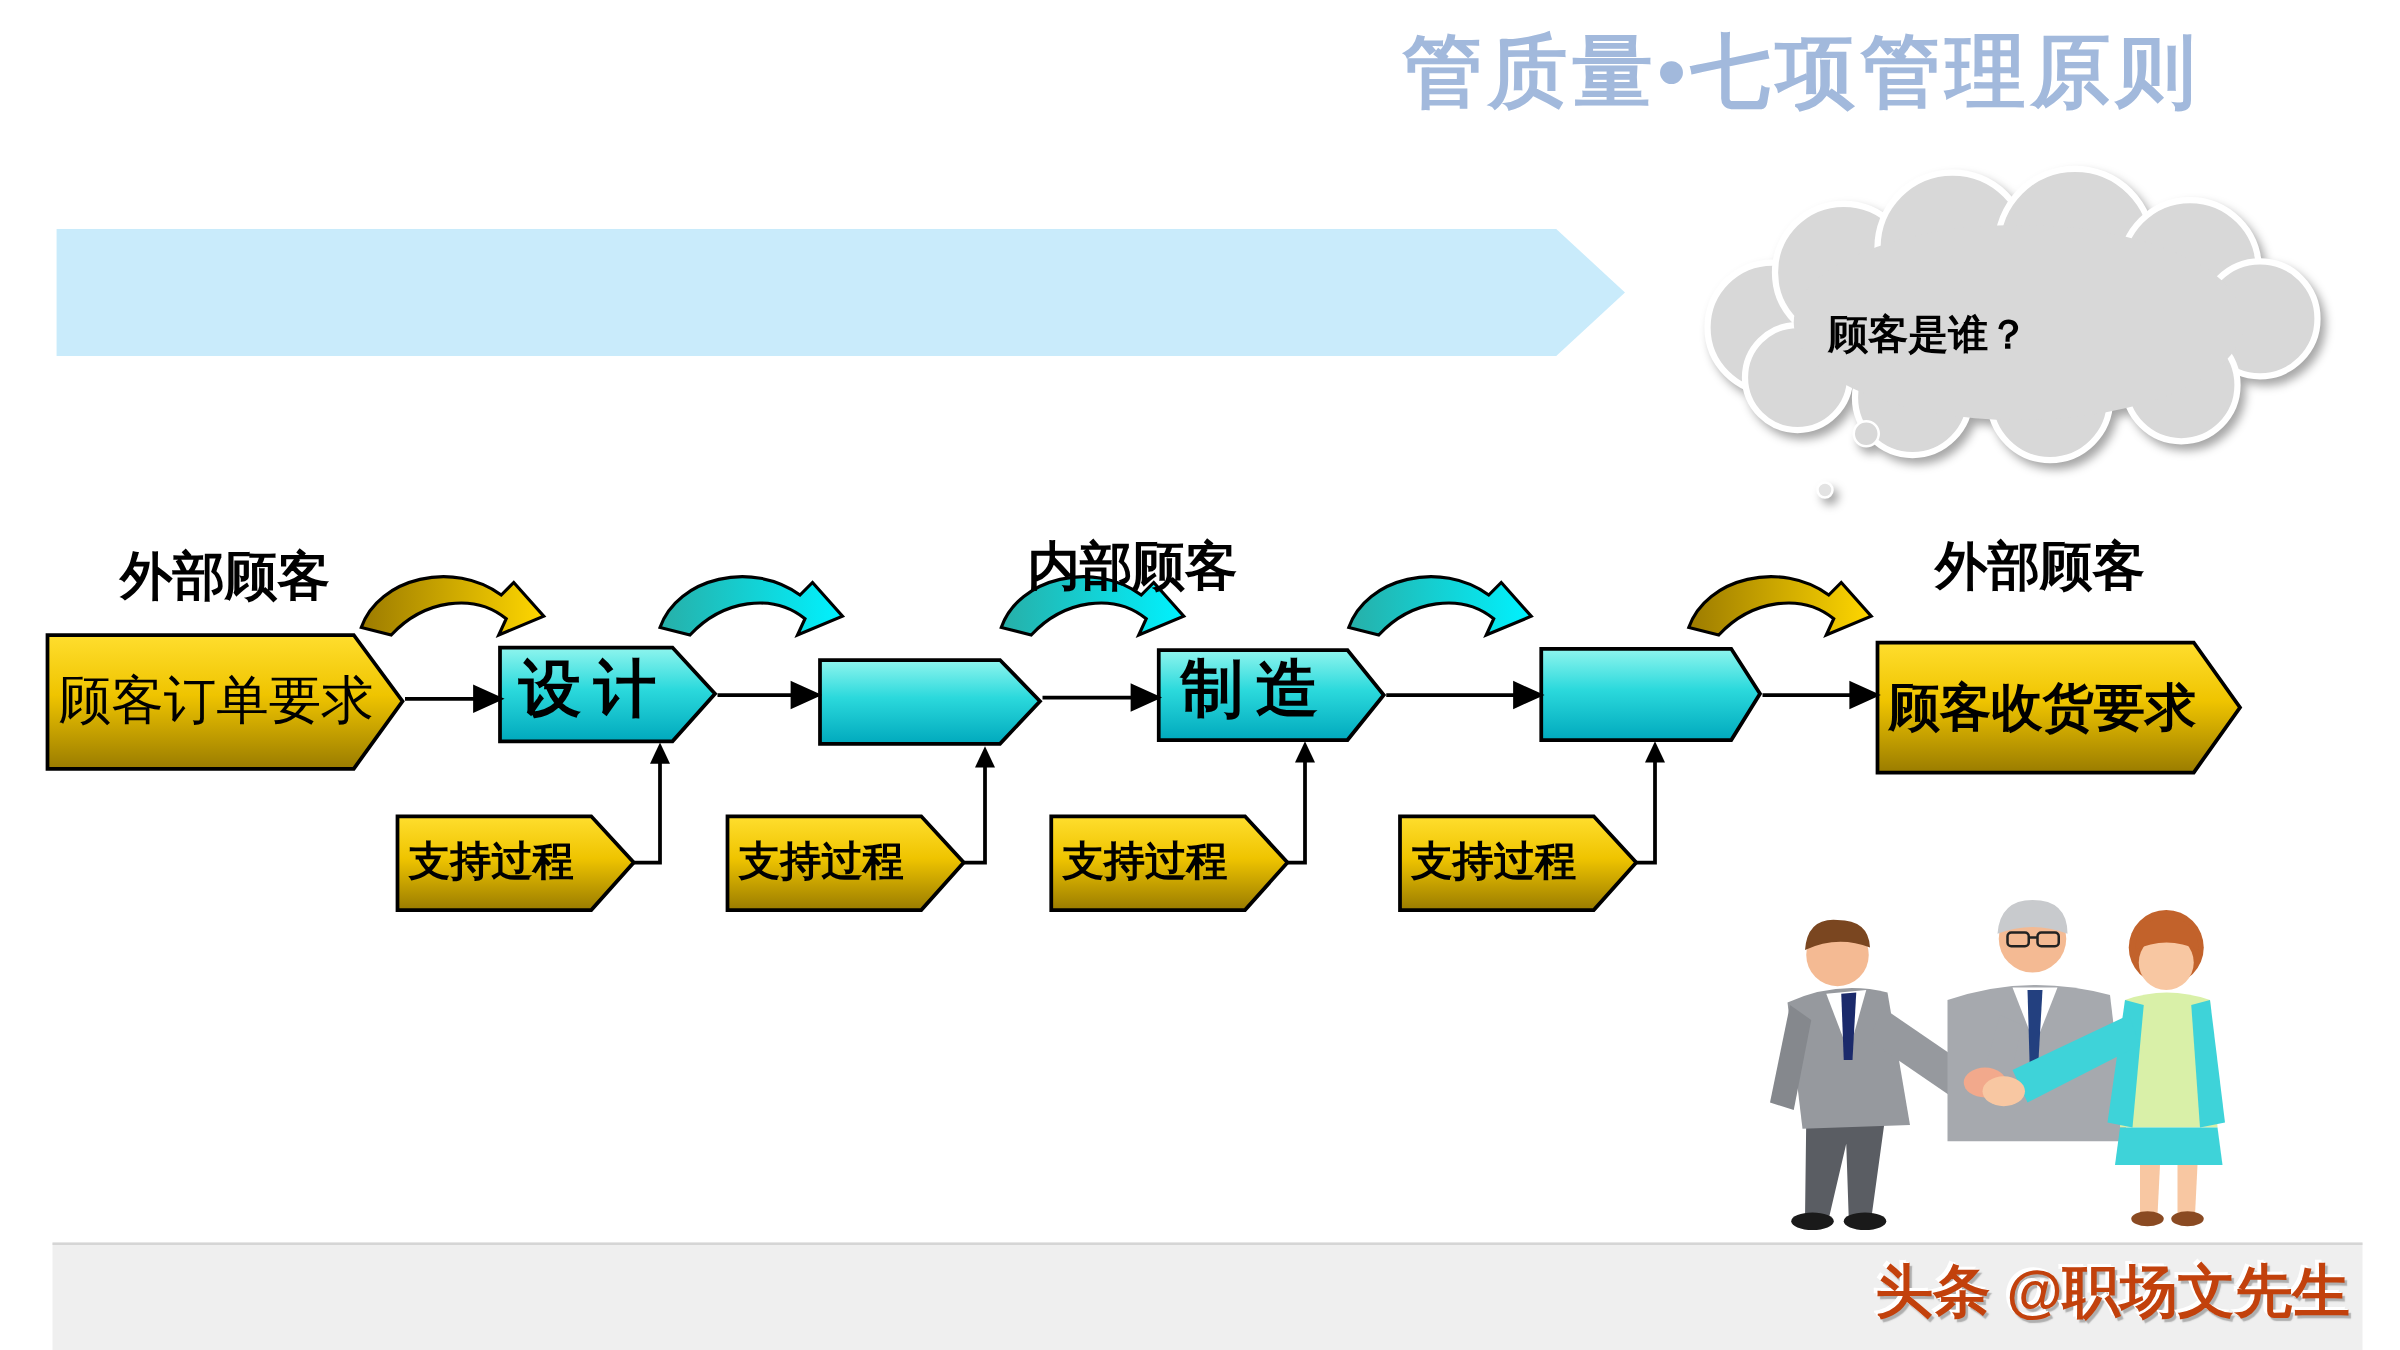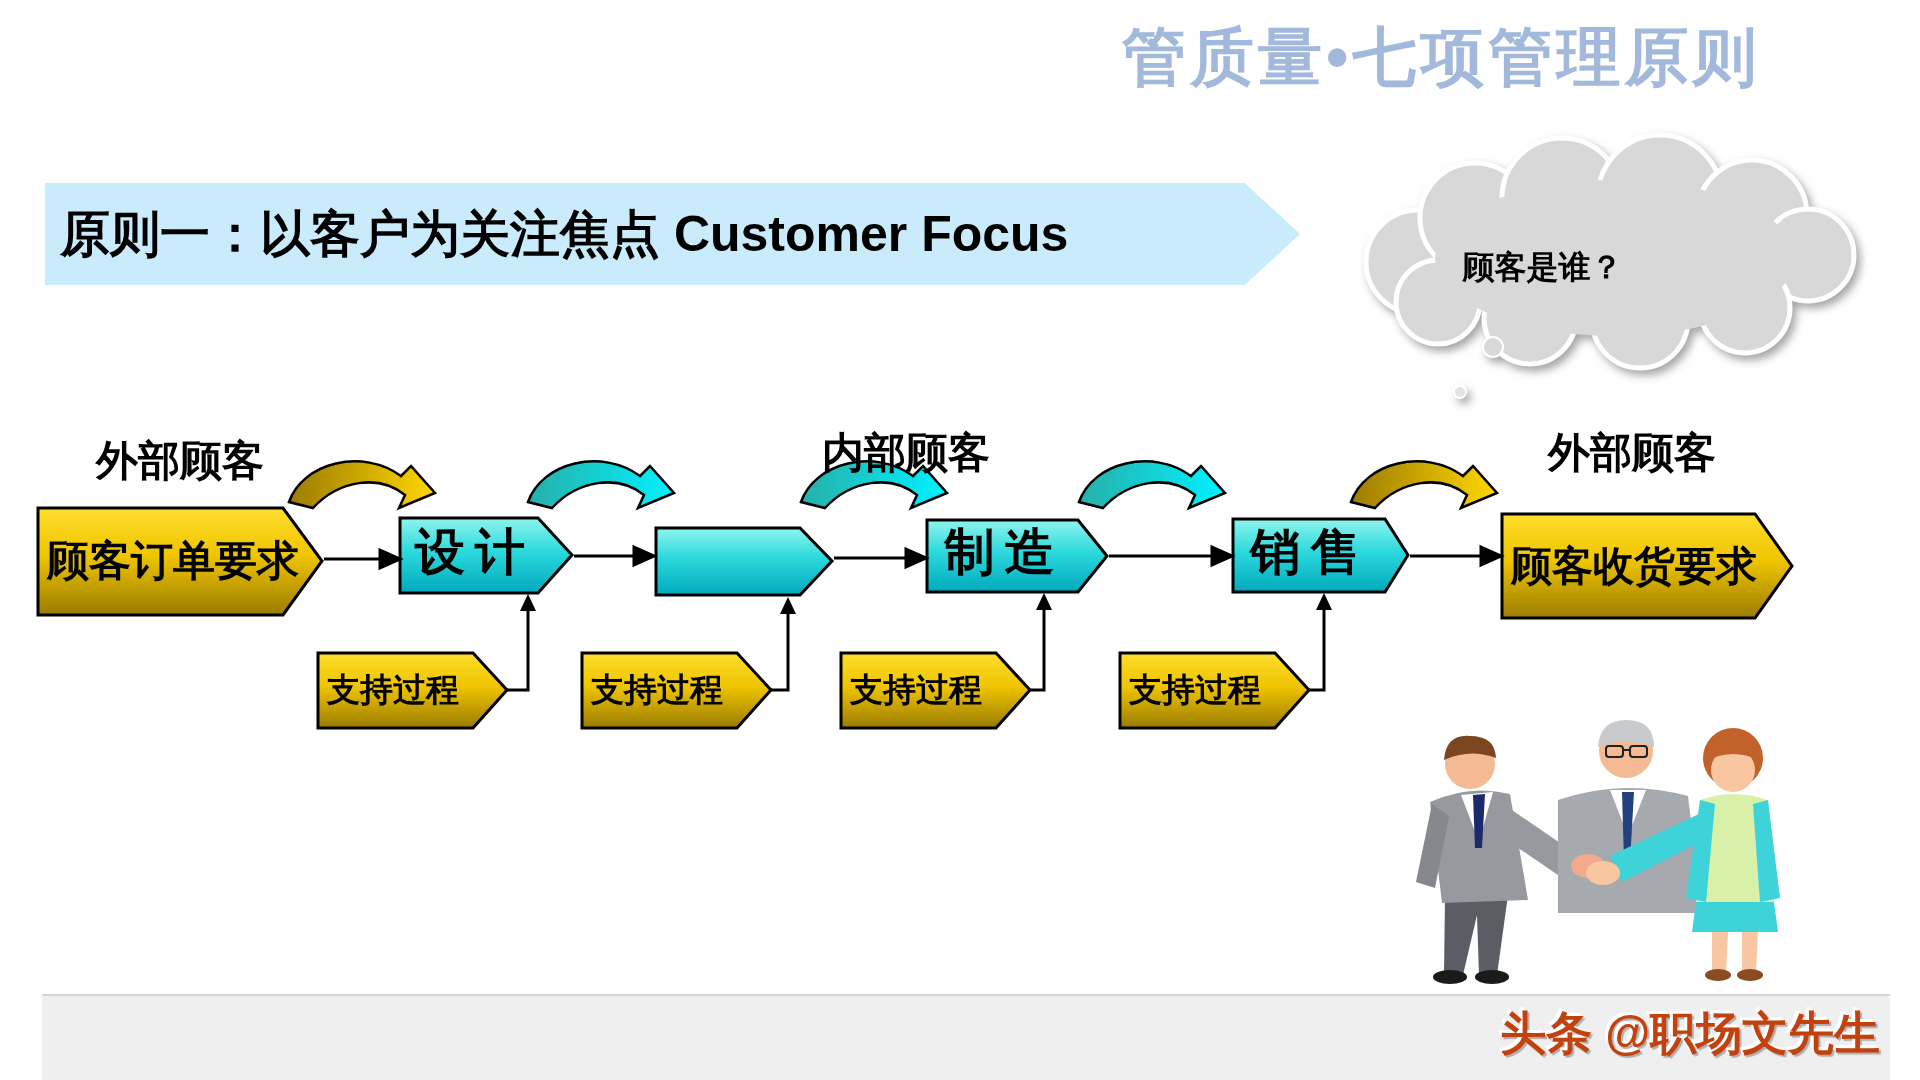--- a/index.html
+++ b/index.html
@@ -29,21 +29,21 @@
     left:1370px;top:232px;width:345px;height:70px;line-height:70px;
     text-align:center;font-family:"Liberation Serif",serif;
     font-weight:700;font-size:32px;color:#000;white-space:nowrap;
   }
   .flow-label{
     font-family:"Liberation Serif",serif;font-weight:600;font-size:42px;color:#000;white-space:nowrap;margin-top:41px;
   }
   .shape-text{
     font-family:"Liberation Serif",serif;color:#000;text-align:center;white-space:nowrap;
   }
-  .start-text{left:38px;top:508px;width:270px;height:107px;line-height:107px;font-size:42px;font-weight:700;}
+  .start-text{left:38px;top:508px;width:270px;height:107px;line-height:107px;font-size:42px;font-weight:400;}
   .end-text{left:1504px;top:514px;width:260px;height:104px;line-height:104px;font-size:41px;font-weight:700;
             font-family:"Liberation Sans",sans-serif;}
   .proc-text{font-size:50px;font-weight:600;letter-spacing:10px;font-family:Liberation Mono, monospace;}
   .proc-1{left:400px;top:518px;width:150px;height:75px;line-height:75px;}
   .proc-2{left:656px;top:528px;width:150px;height:67px;line-height:67px;}
   .proc-3{left:927px;top:520px;width:155px;height:72px;line-height:72px;}
   .proc-4{left:1233px;top:519px;width:155px;height:73px;line-height:73px;}
   .support-text{font-size:33px;font-weight:600;height:75px;line-height:75px;width:150px;top:653px;}
   .sup-1{left:318px;} .sup-2{left:582px;} .sup-3{left:841px;} .sup-4{left:1120px;}
 
@@ -195,32 +195,30 @@
       <ellipse cx="1750" cy="975" rx="13" ry="6" fill="#8A4A22"></ellipse>
 
       <ellipse cx="1588" cy="866" rx="17" ry="12" fill="#F2A98C"></ellipse>
       <ellipse cx="1603" cy="873" rx="17" ry="12" fill="#F8C7A2"></ellipse>
     </g>
   </svg>
 
   <div class="abs slide-title">管质量•七项管理原则</div>
 
   <div class="abs banner"></div>
-  <div class="abs banner-text">原则一：以客户为关注焦点 Customer Focus</div>
 
   <div class="abs cloud-text">顾客是谁？</div>
 
   <div class="abs flow-label" style="left:96px;top:392px;">外部顾客</div>
   <div class="abs flow-label" style="left:822px;top:384px;">内部顾客</div>
   <div class="abs flow-label" style="left:1548px;top:384px;">外部顾客</div>
 
   <div class="abs shape-text start-text">顾客订单要求</div>
   <div class="abs shape-text proc-text proc-1">设计</div>
   <div class="abs shape-text proc-text proc-3">制造</div>
-  <div class="abs shape-text proc-text proc-4">销售</div>
   <div class="abs shape-text end-text">顾客收货要求</div>
 
   <div class="abs shape-text support-text sup-1">支持过程</div>
   <div class="abs shape-text support-text sup-2">支持过程</div>
   <div class="abs shape-text support-text sup-3">支持过程</div>
   <div class="abs shape-text support-text sup-4">支持过程</div>
 
   <div class="abs footer-strip"></div>
   <div class="abs watermark">头条 @职场文先生</div>
 </div>

